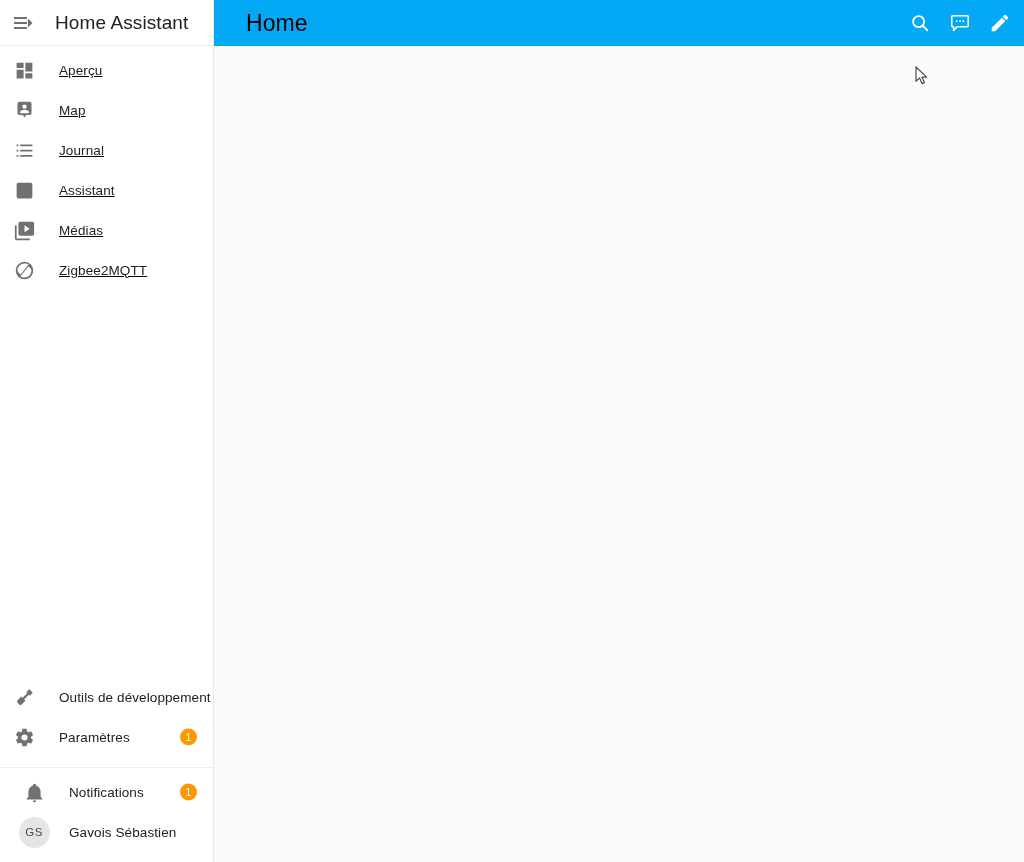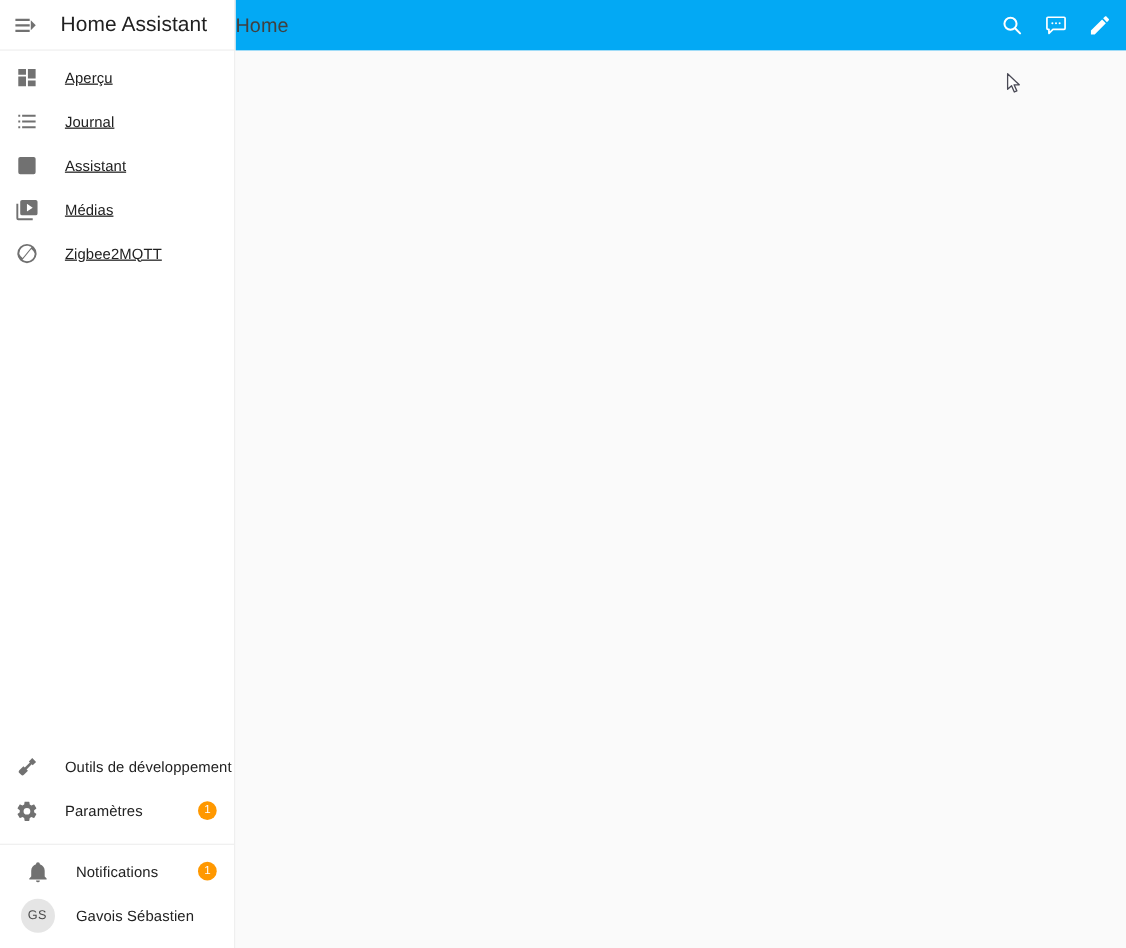--- a/index.html
+++ b/index.html
@@ -154,22 +154,23 @@
   .toolbar {
     height: 46px;
     flex: 0 0 46px;
     background: #03a9f4;
     display: flex;
     align-items: center;
     padding: 0 4px 0 0;
     box-sizing: border-box;
   }
   .toolbar-title {
-    font-size: 18px;
-    color: #404040;
+    font-size: 23px;
+    color: #000000;
+    margin-left: 32px;
     letter-spacing: .1px;
     flex: 1 1 auto;
     white-space: nowrap;
   }
   .toolbar-actions {
     display: flex;
     align-items: center;
     gap: 0px;
   }
   .icon-btn {
@@ -220,20 +221,28 @@
       <div class="nav-item">
         <span class="nav-icon">
           <svg width="21" height="21" viewBox="0 0 24 24" fill="currentColor">
             <path d="M3 3h8v6H3V3m10 0h8v10h-8V3M3 11h8v10H3V11m10 4h8v6h-8v-6z"></path>
           </svg>
         </span>
         <span class="nav-label">Aperçu</span>
       </div>
 
 
+      <div class="nav-item">
+        <span class="nav-icon">
+          <svg width="21" height="21" viewBox="0 0 24 24" fill="currentColor">
+            <path d="M6 2h12a2 2 0 0 1 2 2v11a2 2 0 0 1-2 2h-4l-2 3-2-3H6a2 2 0 0 1-2-2V4a2 2 0 0 1 2-2m6 3a2.5 2.5 0 0 0-2.5 2.5A2.5 2.5 0 0 0 12 10a2.5 2.5 0 0 0 2.5-2.5A2.5 2.5 0 0 0 12 5m0 6c-1.84 0-5 .92-5 2.75V15h10v-1.25C17 11.92 13.84 11 12 11z"></path>
+          </svg>
+        </span>
+        <span class="nav-label">Map</span>
+      </div>
 
 
       <div class="nav-item">
         <span class="nav-icon">
           <svg width="21" height="21" viewBox="0 0 24 24" fill="currentColor">
             <path d="M3 5h2v2H3V5m0 6h2v2H3v-2m0 6h2v2H3v-2M7 5h14v2H7V5m0 6h14v2H7v-2m0 6h14v2H7v-2z"></path>
           </svg>
         </span>
         <span class="nav-label">Journal</span>
       </div>

